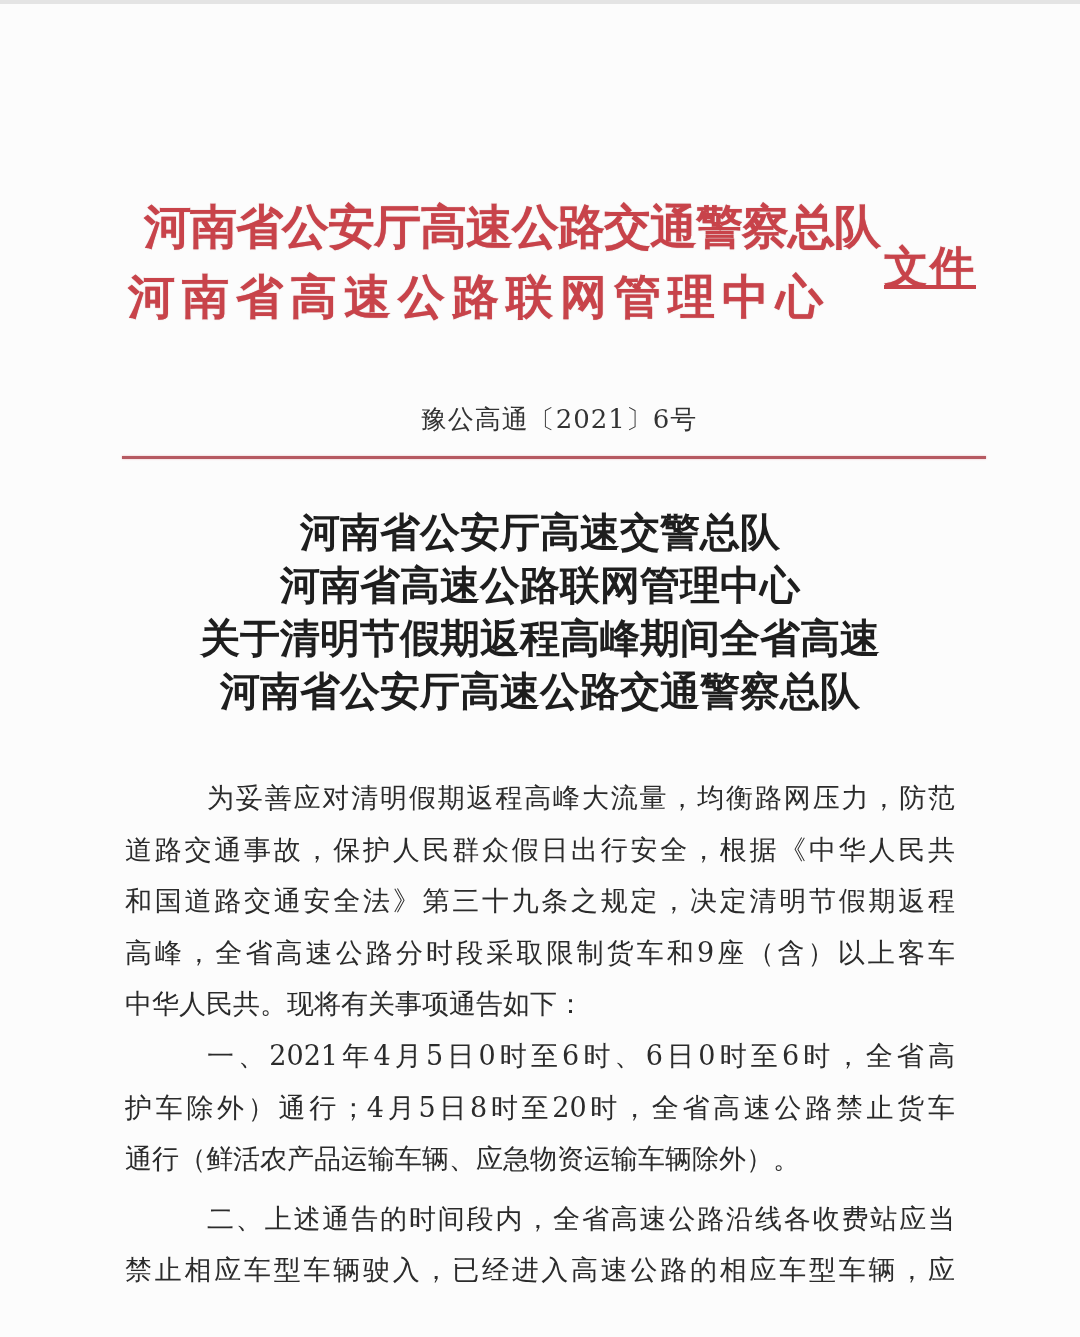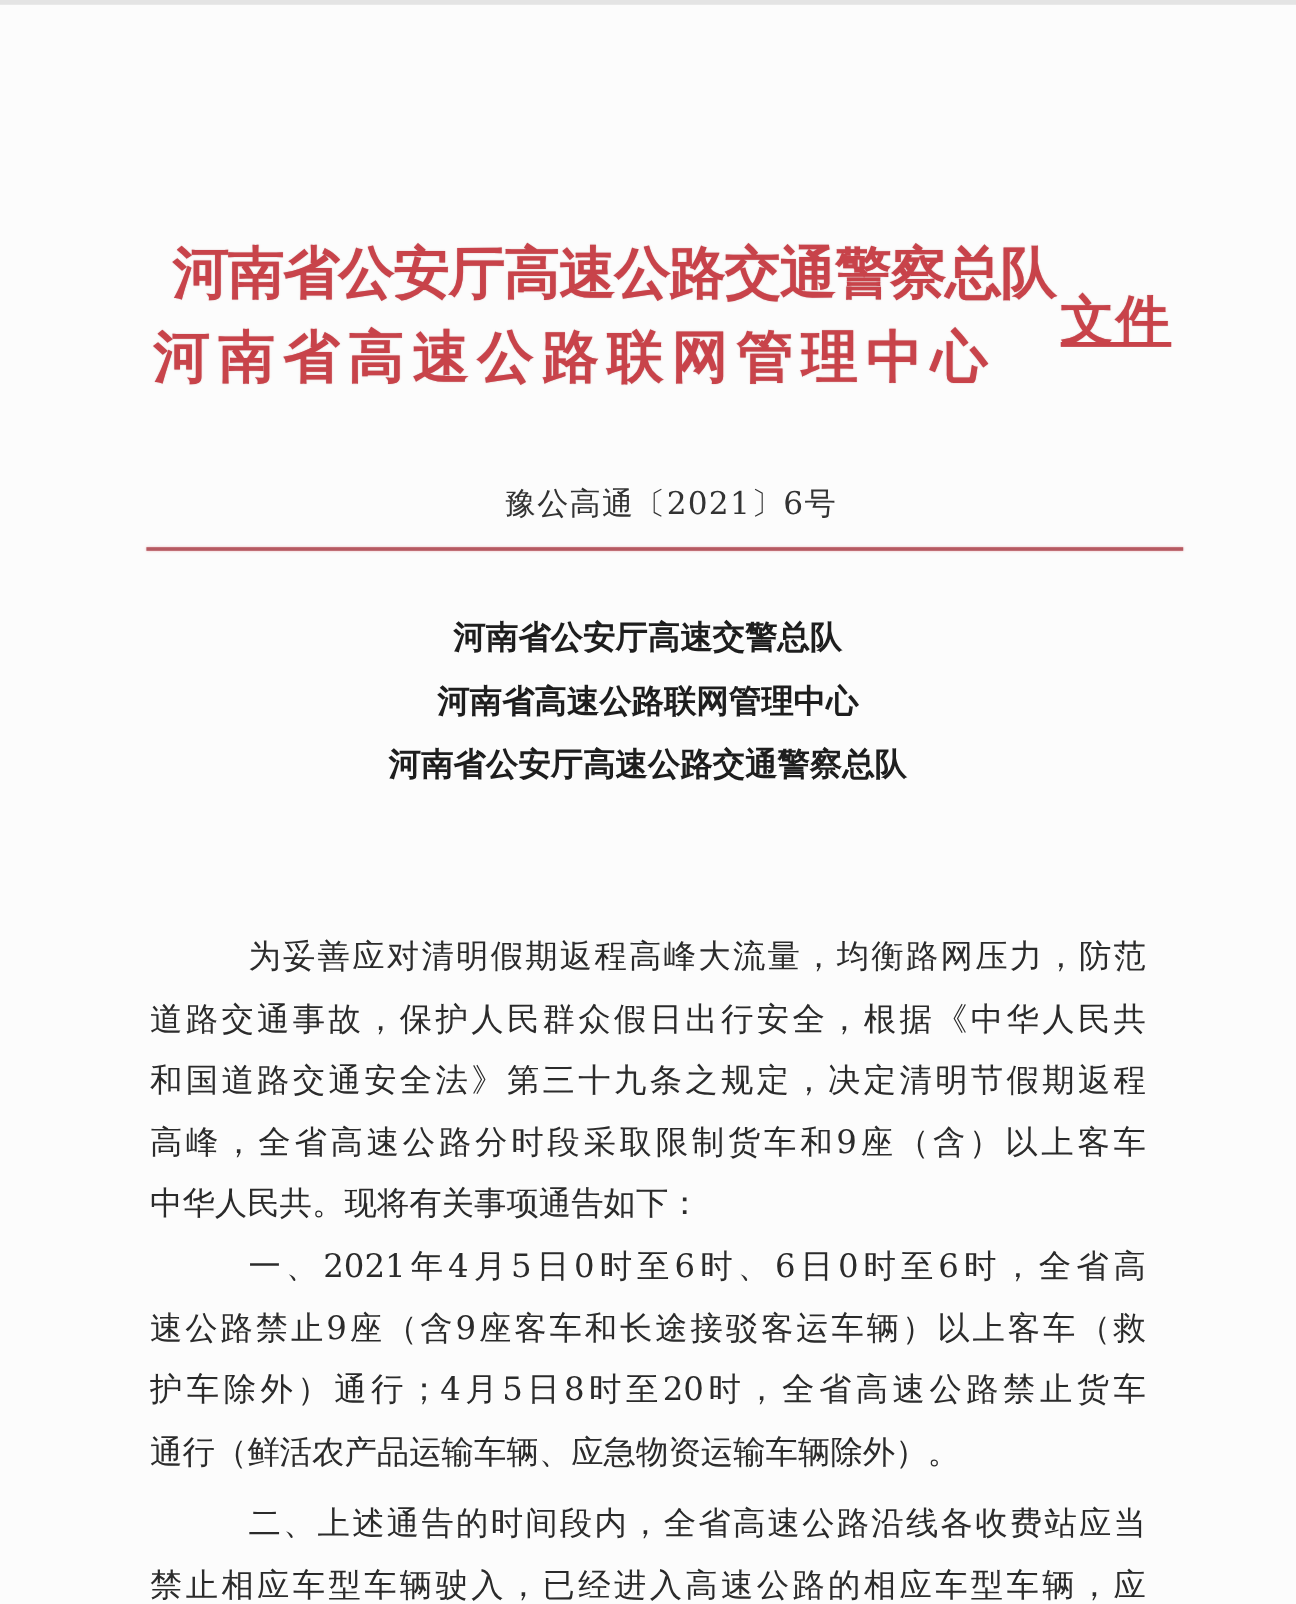--- a/index.html
+++ b/index.html
@@ -94,21 +94,21 @@
     .title-block {
       position: absolute;
       left: 0;
       width: 1080px;
       top: 505px;
     }
     .title-line {
       text-align: center;
       font-family: "DejaVu Serif", "Liberation Serif", serif;
       font-weight: bold;
-      font-size: 27px;
+      font-size: 40px;
       line-height: 53px;
       color: #1e1e1e;
       white-space: nowrap;
       letter-spacing: 0px;
     }
     
     .body-text {
       position: absolute;
       left: 125px;
       width: 830px;
@@ -146,34 +146,34 @@
     <div class="masthead-line l2">河南省高速公路联网管理中心</div>
     <div class="masthead-suffix">文件</div>
   </div>
 
   <div class="doc-number">豫公高通〔2021〕6号</div>
   <div class="red-rule"></div>
 
   <div class="title-block">
     <div class="title-line">河南省公安厅高速交警总队</div>
     <div class="title-line">河南省高速公路联网管理中心</div>
+    <div class="title-line">关于清明节假期返程高峰期间全省高速</div>
     <div class="title-line">河南省公安厅高速公路交通警察总队</div>
   </div>
 
   <div class="body-text">
     <div>
       <div class="body-line indent">为妥善应对清明假期返程高峰大流量，均衡路网压力，防范</div>
       <div class="body-line">道路交通事故，保护人民群众假日出行安全，根据《中华人民共</div>
       <div class="body-line">和国道路交通安全法》第三十九条之规定，决定清明节假期返程</div>
       <div class="body-line">高峰，全省高速公路分时段采取限制货车和9座（含）以上客车</div>
       <div class="body-line last">中华人民共。现将有关事项通告如下：</div>
     </div>
     <div>
       <div class="body-line indent">一、2021年4月5日0时至6时、6日0时至6时，全省高</div>
-      <div class="body-line">速公路禁止9座（含9座客车和长途接驳客运车辆）以上客车（救</div>
       <div class="body-line">护车除外）通行；4月5日8时至20时，全省高速公路禁止货车</div>
       <div class="body-line last">通行（鲜活农产品运输车辆、应急物资运输车辆除外）。</div>
     </div>
     <div class="gap"></div>
     <div>
       <div class="body-line indent">二、上述通告的时间段内，全省高速公路沿线各收费站应当</div>
       <div class="body-line">禁止相应车型车辆驶入，已经进入高速公路的相应车型车辆，应</div>
     </div>
   </div>
 </div>

